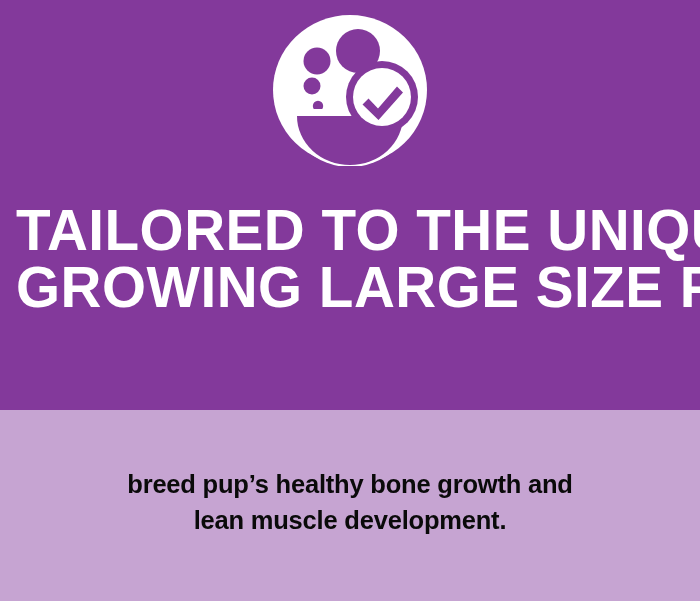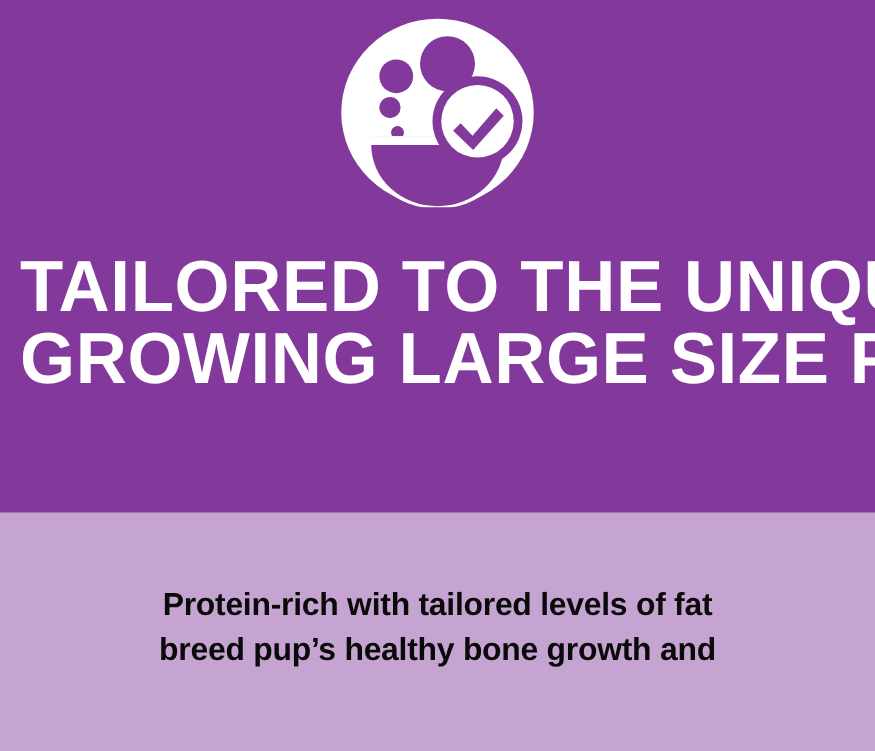--- a/index.html
+++ b/index.html
@@ -127,18 +127,18 @@
 
     <h1 id="headline" style="color: rgb(255, 255, 255); transform: scaleX(0.9766);">
       <span class="hl-line">TAILORED TO THE UNIQUE NEEDS OF</span>
       <span class="hl-line">GROWING LARGE SIZE PUPPIES</span>
     </h1>
 
   </div>
 
   <div id="subpanel" style="background: rgb(198, 164, 210);">
     <p id="subtext" style="color: rgb(10, 10, 10); transform: scaleX(1);">
-      <span class="sub-line">Protein-rich with tailored levels of fat</span>
       <span class="sub-line">breed pup’s healthy bone growth and</span>
+      <span class="sub-line">lean muscle development.</span>
     </p>
   </div>
 
 </div>
 
 </body></html>

